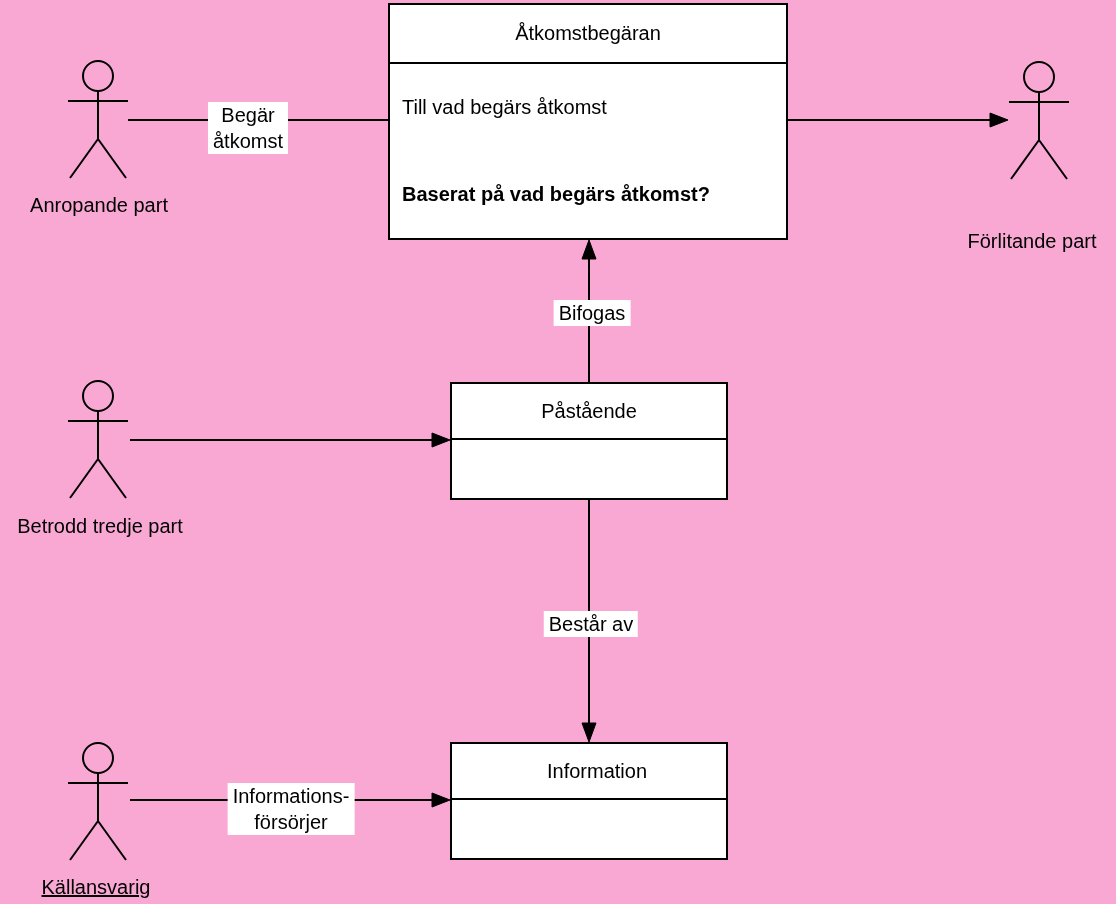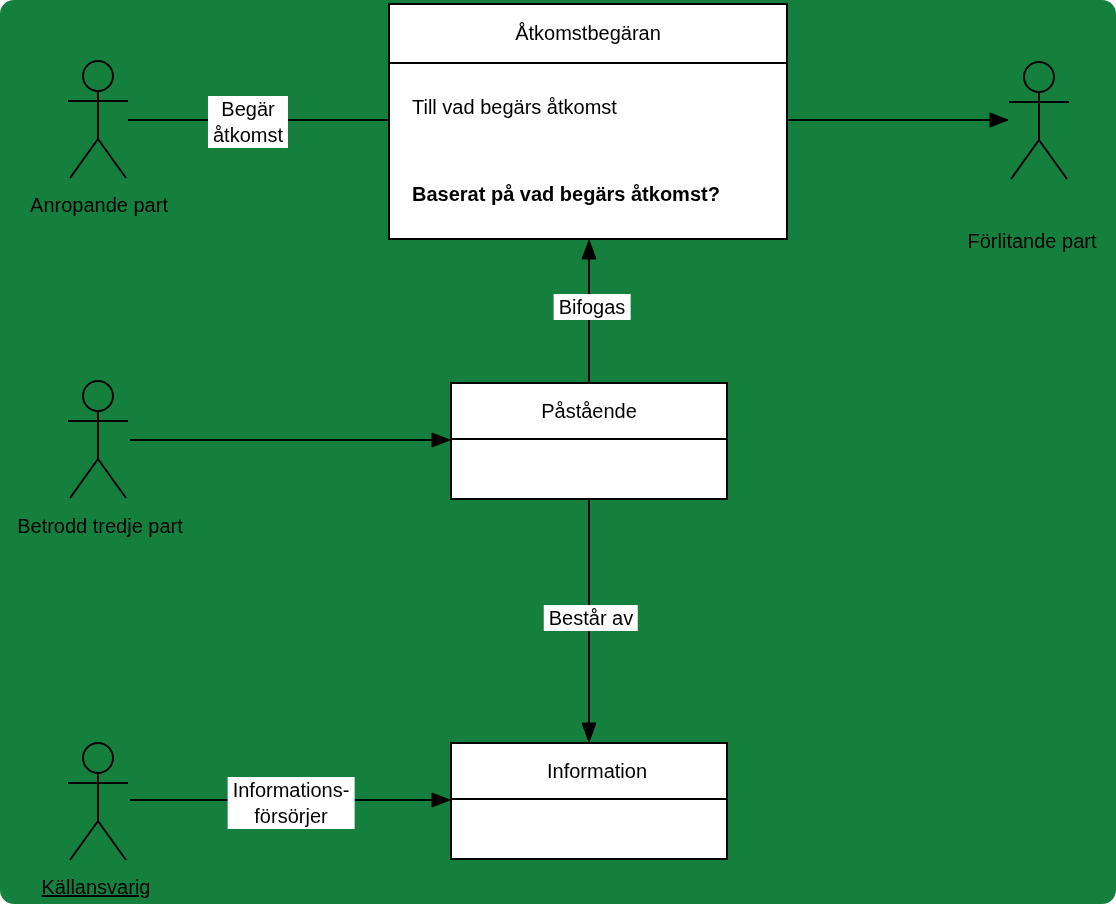--- a/index.html
+++ b/index.html
@@ -4,25 +4,24 @@
 <style>
   html, body {
     margin: 0;
     padding: 0;
     background: #ffffff;
   }
   #canvas {
     position: relative;
     width: 1116px;
     height: 904px;
-    background: #15803d;
+    background: #f9a8d4;
     font-family: "Liberation Sans", "DejaVu Sans", sans-serif;
     color: #000000;
     overflow: hidden;
-    border-radius: 14px;
   }
   #edges-layer {
     position: absolute;
     left: 0; top: 0;
     width: 1116px; height: 904px;
     z-index: 1;
   }
   .uml-box {
     position: absolute;
     box-sizing: border-box;
@@ -40,35 +39,36 @@
   }
   .uml-box .box-rows {
     display: flex;
     flex-direction: column;
     height: 174px;
   }
   .uml-box .box-row {
     flex: 1;
     display: flex;
     align-items: center;
-    padding-left: 22px;
+    padding-left: 12px;
     font-size: 20px;
     white-space: nowrap;
   }
   .uml-box .box-row.bold { font-weight: 700; }
   .edge-label {
     position: absolute;
     transform: translateX(-50%);
     text-align: center;
     font-size: 20px;
     line-height: 26px;
     background: #ffffff;
     padding: 0 5px;
     white-space: pre-line;
     z-index: 3;
+    margin-top: 6px;
   }
   .actor-label {
     position: absolute;
     transform: translateX(-50%);
     text-align: center;
     font-size: 20px;
     line-height: 24px;
     white-space: nowrap;
     z-index: 3;
   }

